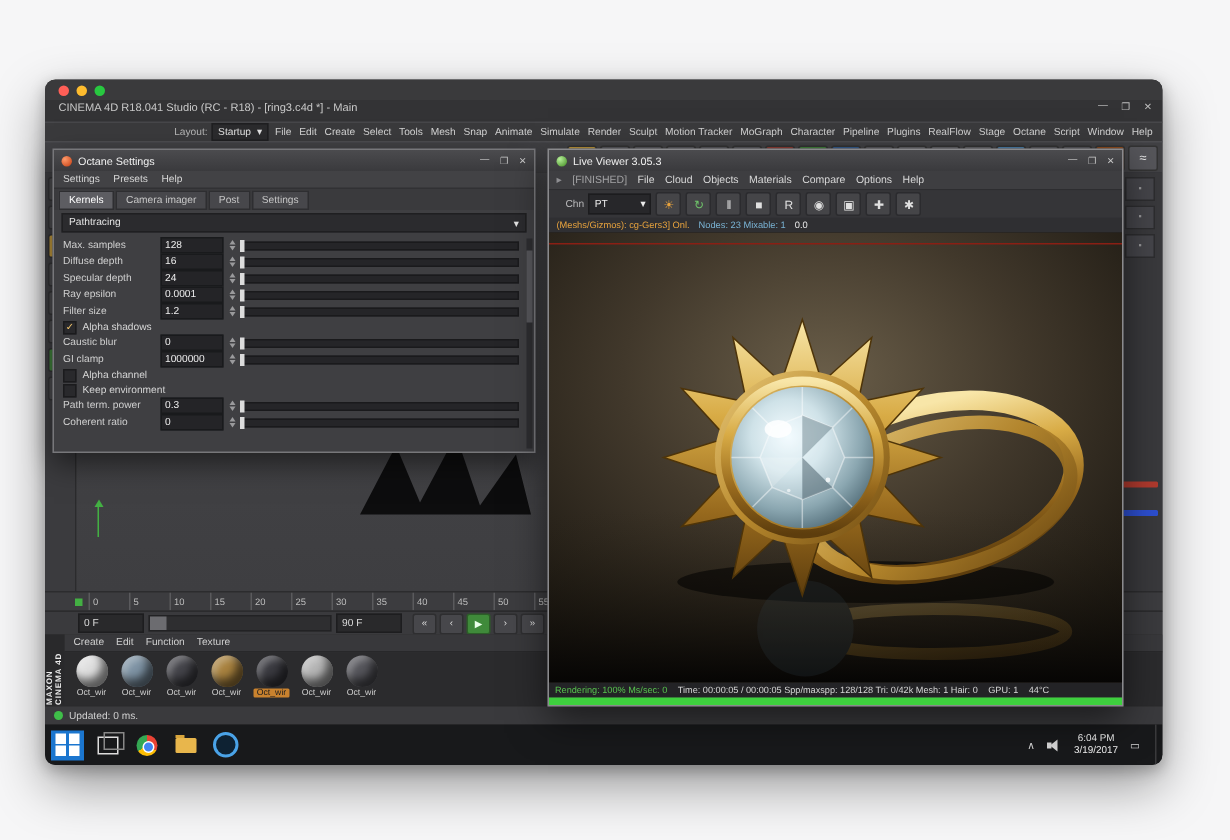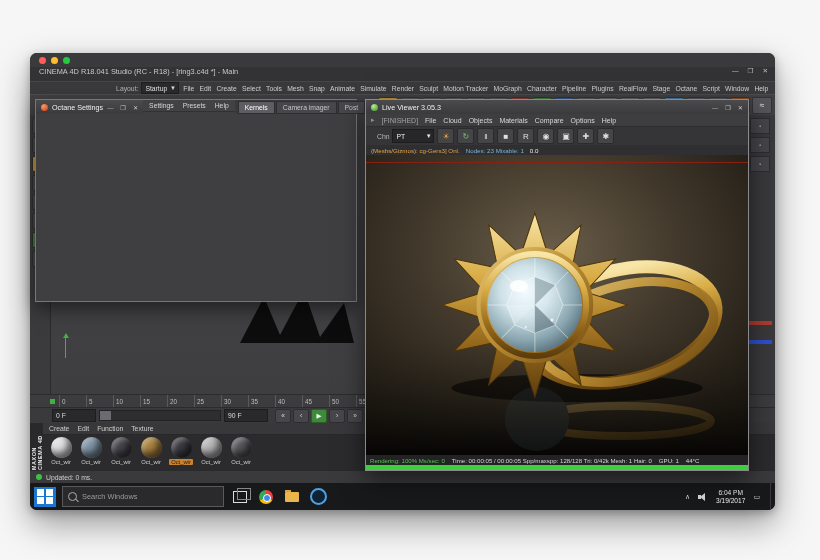--- a/index.html
+++ b/index.html
@@ -99,21 +99,21 @@
   .octane-app-icon{width:13px;height:13px;border-radius:50%;border:2px solid #4aa3e8;background:#0e2233;}
   .tray{margin-left:auto;display:flex;align-items:center;gap:8px;padding-right:4px;color:#d8d8d8;font-size:7px;}
   .spk{position:relative;width:10px;height:8px;}
   .spk::before{content:"";position:absolute;left:0;top:2px;width:3px;height:4px;background:#d8d8d8;}
   .spk::after{content:"";position:absolute;left:2px;top:0;border-top:4px solid transparent;
               border-bottom:4px solid transparent;border-right:5px solid #d8d8d8;}
   .clock{text-align:center;font-size:6.6px;line-height:1.2;color:#f0f0f0;}
   .show-desktop{width:4px;height:27px;border-left:1px solid #3a3a3c;}
   
   .octane-dlg{position:absolute;left:35px;top:99px;width:320px;height:201px;background:#3f3f42;
-              border:1px solid #77777a;box-shadow:0 7px 18px rgba(0,0,0,.5);display:flex;
+              border:1px solid #77777a;box-shadow:0 7px 18px rgba(0,0,0,.5);display:flex;flex-direction:column;
               font-size:6.8px;color:#d6d6d6;z-index:5;}
   .dlg-title{height:14px;background:linear-gradient(#4b4b4e,#3a3a3d);display:flex;align-items:center;
              padding:0 5px;gap:4px;font-size:7.2px;color:#efefef;flex:0 0 auto;}
   .ball-red{width:7px;height:7px;border-radius:50%;background:radial-gradient(circle at 32% 30%,#ff9a6a,#c23b10);}
   .dlg-controls{margin-left:auto;display:flex;gap:7px;font-size:6.2px;color:#c8c8c8;}
   .dlg-menu{height:11px;display:flex;gap:9px;align-items:center;padding:0 6px;background:#424245;
             border-bottom:1px solid #313134;flex:0 0 auto;}
   .dlg-tabs{height:13px;display:flex;gap:1px;padding:1px 3px 0;background:#3a3a3d;flex:0 0 auto;}
   .dlg-tab{padding:0 6px;display:flex;align-items:center;background:#47474b;border:1px solid #2e2e31;color:#c6c6c6;}
   .dlg-tab.active{background:#5d5d62;color:#fff;}
@@ -372,24 +372,20 @@
       <span class="status-dot"></span>
       <span>Updated: 0 ms.</span>
     </div>
 
     <div class="taskbar">
       <span class="start-btn">
         <span></span>
           <span></span>
           <span></span>
           <span></span>
-      </span>
-      <span class="search-box">
-        <span class="mag"></span>
-        <span>Search Windows</span>
       </span>
       <span class="tb-app">
           <span class="taskview-icon"></span>
         </span>
       <span class="tb-app">
           <span class="chrome-icon"></span>
         </span>
       <span class="tb-app">
           <span class="folder-icon"></span>
         </span>

